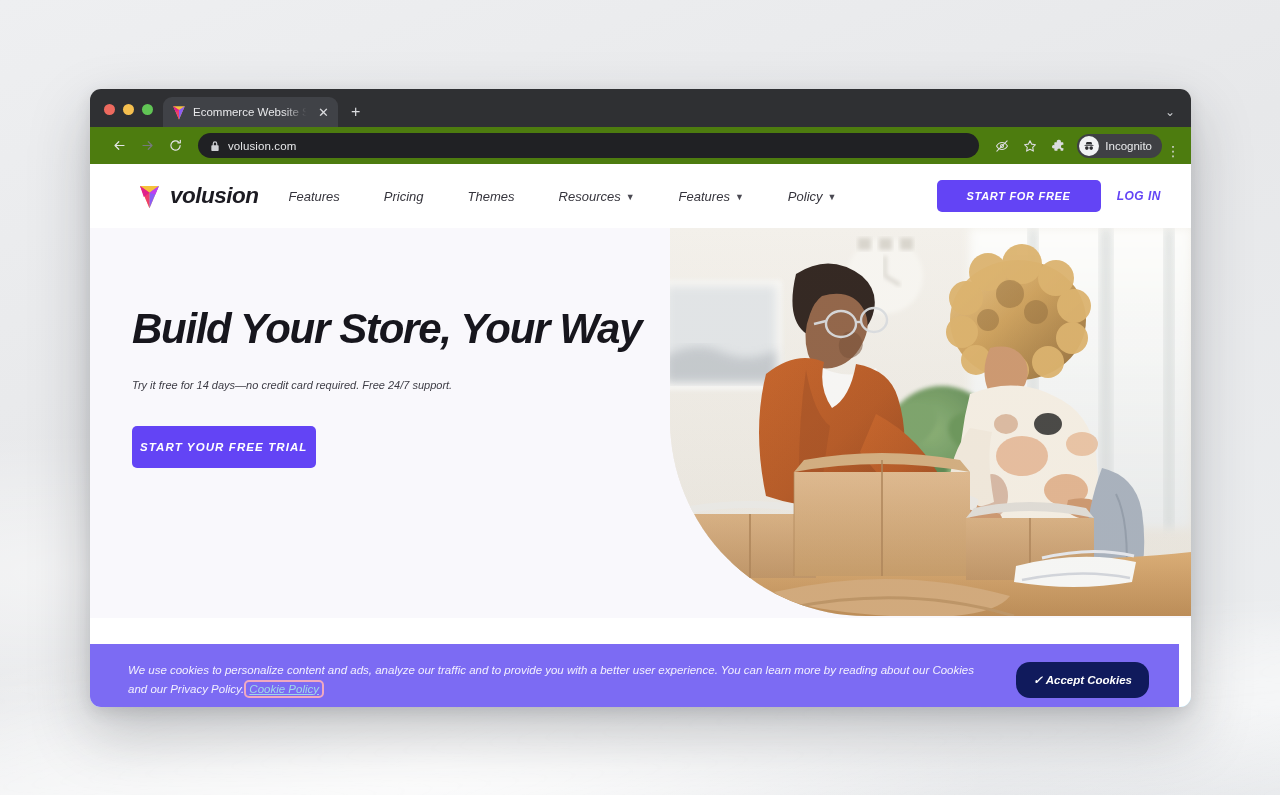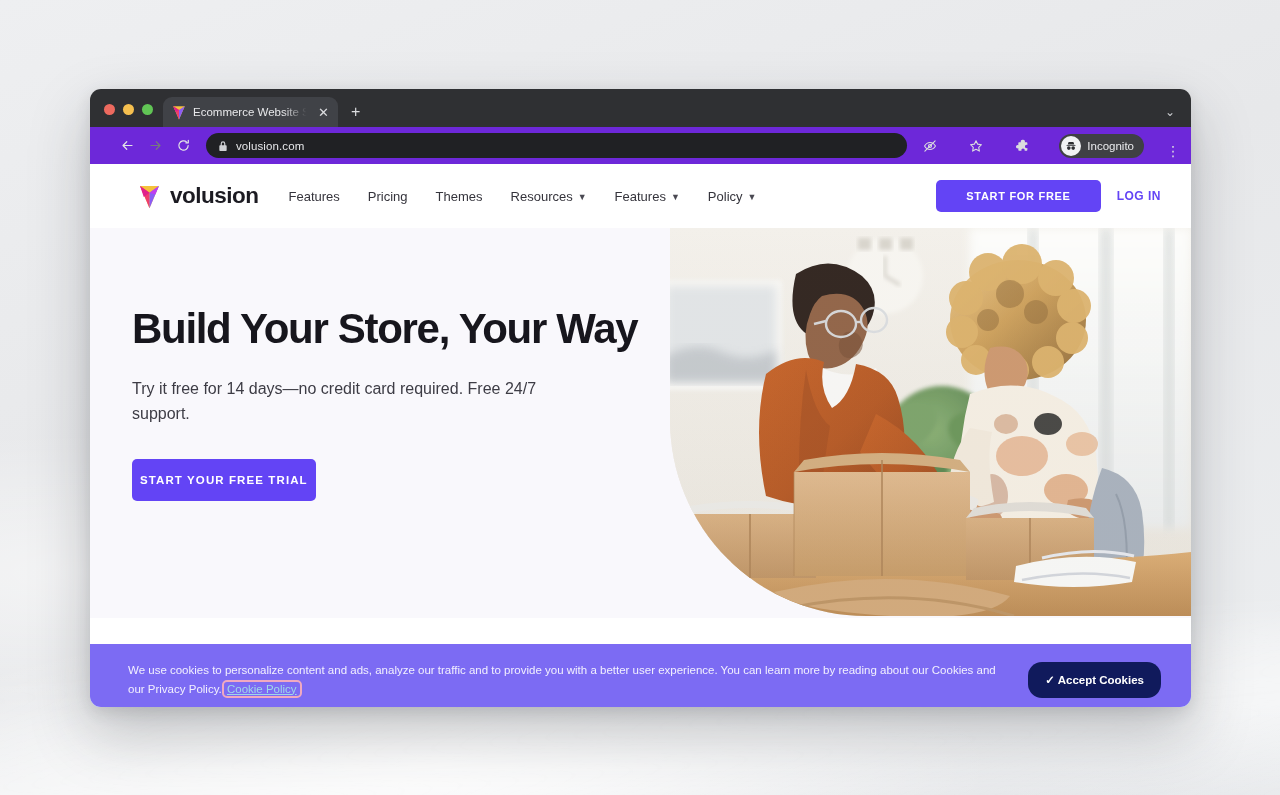--- a/index.html
+++ b/index.html
@@ -92,24 +92,24 @@
     margin: 0 0 7px 13px;
   }
   .chev-window {
     position: absolute; right: 16px; bottom: 8px;
     color: #c9cbcf; font-size: 12px;
   }
 
   
   .toolbar {
     height: 37px;
-    background: #6d28d9;
+    background: #4d7c0f;
     display: flex;
     align-items: center;
-    padding: 0 10px 0 24px;
+    padding: 0 10px 0 16px;
     gap: 2px;
   }
   .navbtn {
     width: 26px; height: 26px;
     display: flex; align-items: center; justify-content: center;
     color: #e3e4e6;
   }
   .navbtn.dim { color: #77797e; }
   .navbtn svg { display: block; }
 
@@ -123,21 +123,21 @@
     align-items: center;
     padding: 0 12px;
     gap: 8px;
   }
   .omnibox .url {
     font-size: 11.5px;
     color: #e6e7e9;
     letter-spacing: .1px;
   }
 
-  .toolbar-right { display: flex; align-items: flex-end; gap: 21px; margin-left: 8px; }
+  .toolbar-right { display: flex; align-items: flex-end; gap: 3px; margin-left: 8px; }
   .ticon {
     width: 25px; height: 25px;
     display: flex; align-items: center; justify-content: center;
     color: #dbdcde;
   }
   .incognito-pill {
     height: 24px;
     background: #3f4044;
     border-radius: 13px;
     display: flex; align-items: center; gap: 6px;
@@ -151,41 +151,42 @@
   }
   .incognito-label { font-size: 11.5px; color: #e9eaec; }
   .kebab { color: #dbdcde; font-size: 14px; line-height: 1; width: 16px; text-align: center; }
 
   
   .viewport {
     height: 543px;
     background: #7dd3fc;
     position: relative;
     overflow: hidden;
+    font-style: italic;
   }
 
   
   .site-header {
     height: 64px;
     background: #fff;
     display: flex;
     align-items: center;
     padding: 0 30px 0 48px;
     position: relative;
     z-index: 3;
   }
   .brand { display: flex; align-items: center; gap: 9px; margin-right: 30px; }
   .logo-mark { width: 23px; height: 25px; display: block; }
   .brand-name {
     font-size: 22.5px;
     font-weight: 700;
     color: #1c1b22;
     letter-spacing: -.5px;
   }
-  .mainnav { display: flex; align-items: center; gap: 28px; }
+  .mainnav { display: flex; align-items: center; gap: 44px; }
   .navlink {
     font-size: 13px;
     color: #35343c;
     display: flex;
     align-items: center;
     gap: 5px;
     white-space: nowrap;
   }
   .chev { font-size: 9px; color: #4a4952; transform: translateY(1px); }
 
@@ -222,21 +223,21 @@
   }
   .hero-title {
     font-size: 42px;
     font-weight: 700;
     color: #17161d;
     letter-spacing: -1.3px;
     line-height: 1.08;
   }
   .hero-sub {
     margin-top: 26px;
-    font-size: 16px;
+    font-size: 11px;
     line-height: 1.55;
     color: #3d3c45;
     max-width: 460px;
   }
   .btn-trial {
     display: inline-block;
     margin-top: 32px;
     background: #6344f5;
     color: #fff;
     font-size: 11.5px;
@@ -268,21 +269,21 @@
   .section-title {
     font-size: 25px;
     font-weight: 700;
     color: #17161d;
     letter-spacing: -.7px;
   }
 
   
   .cookie-banner {
     position: absolute;
-    left: 0; right: 0; bottom: 0;
+    left: 0; right: 12px; bottom: 0;
     background: #7c6bf3;
     min-height: 63px;
     display: flex;
     align-items: center;
     padding: 12px 30px 4px 38px;
     gap: 20px;
     z-index: 6;
   }
   .cookie-text {
     font-size: 11.5px;

